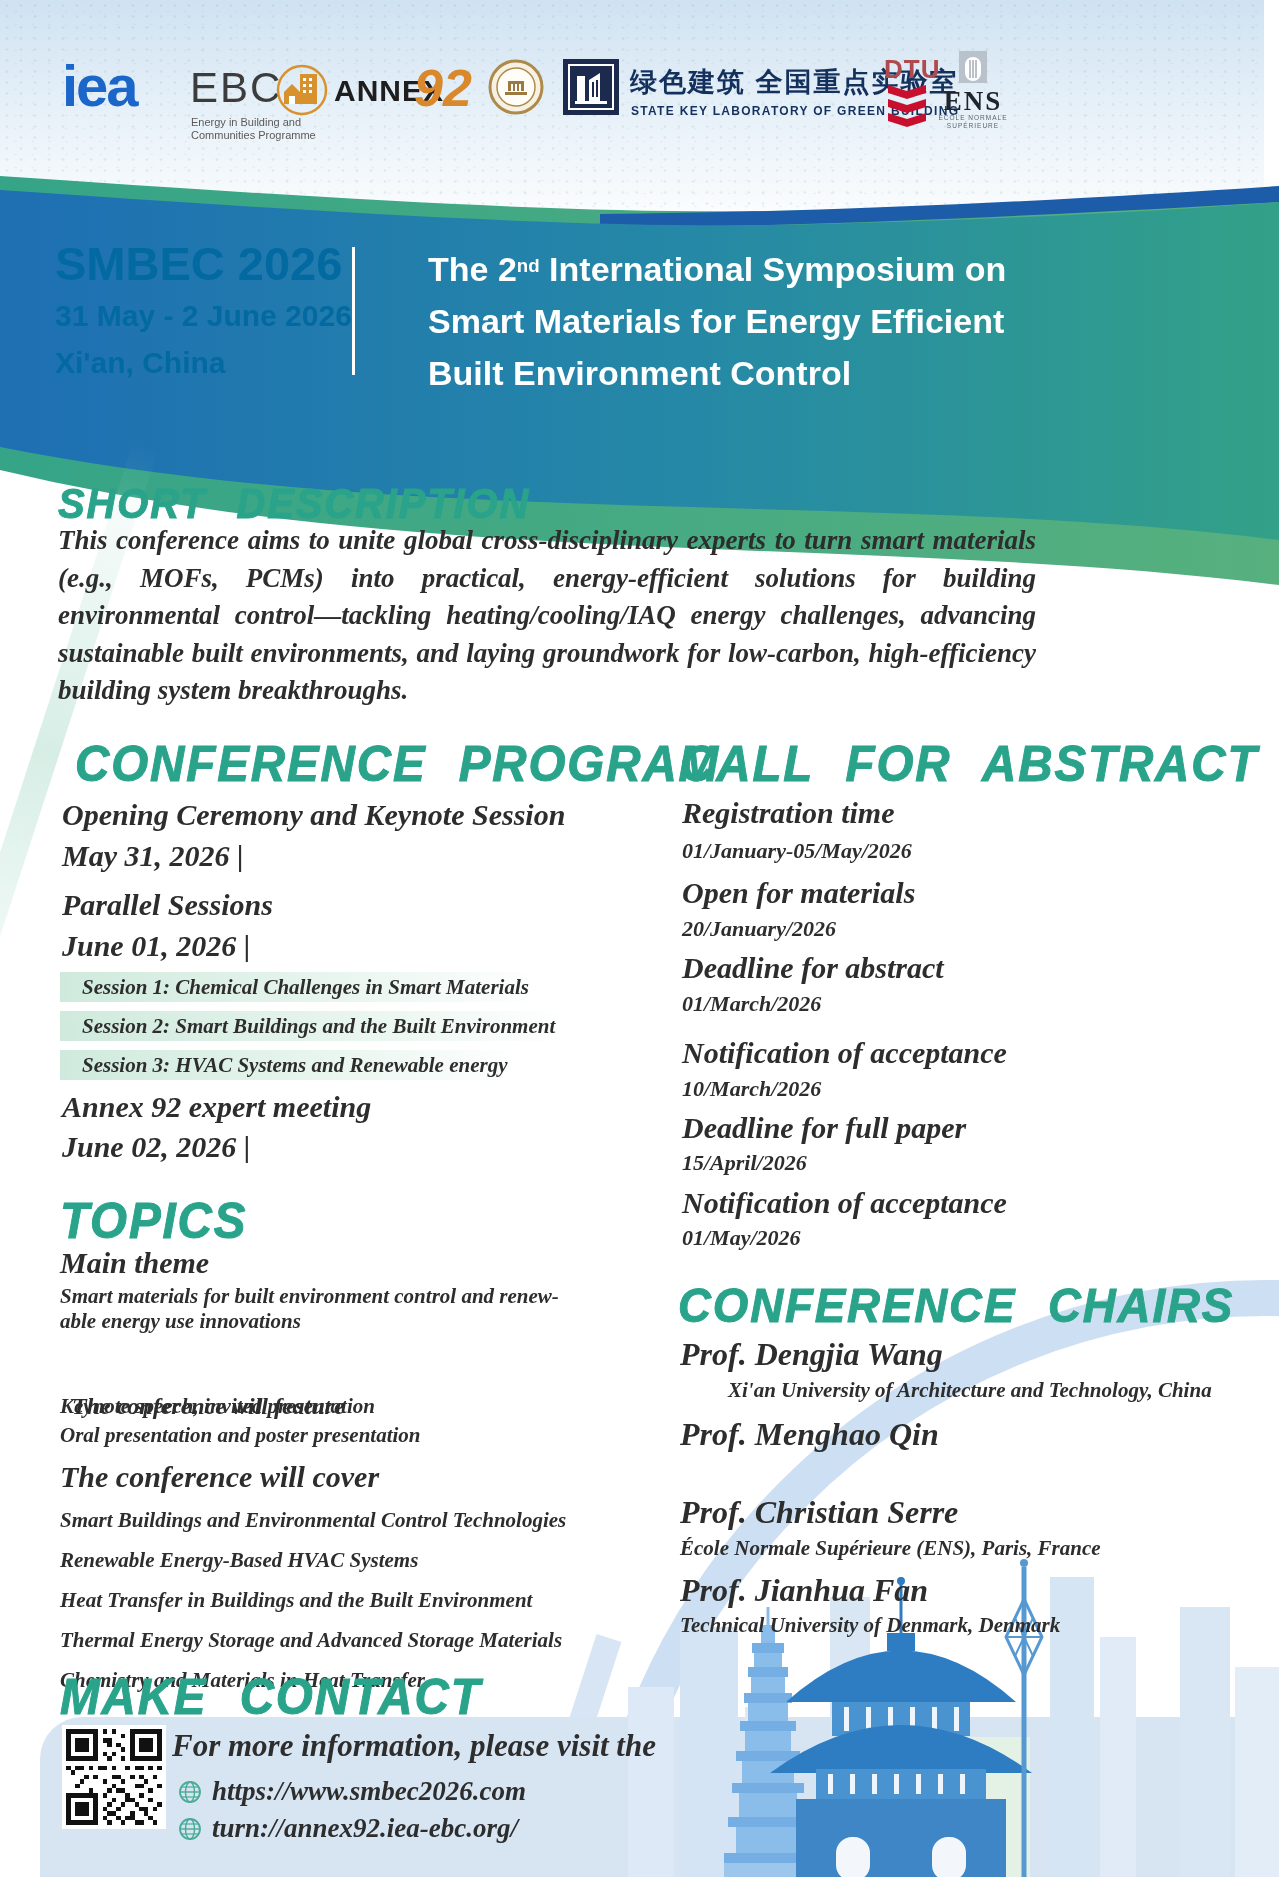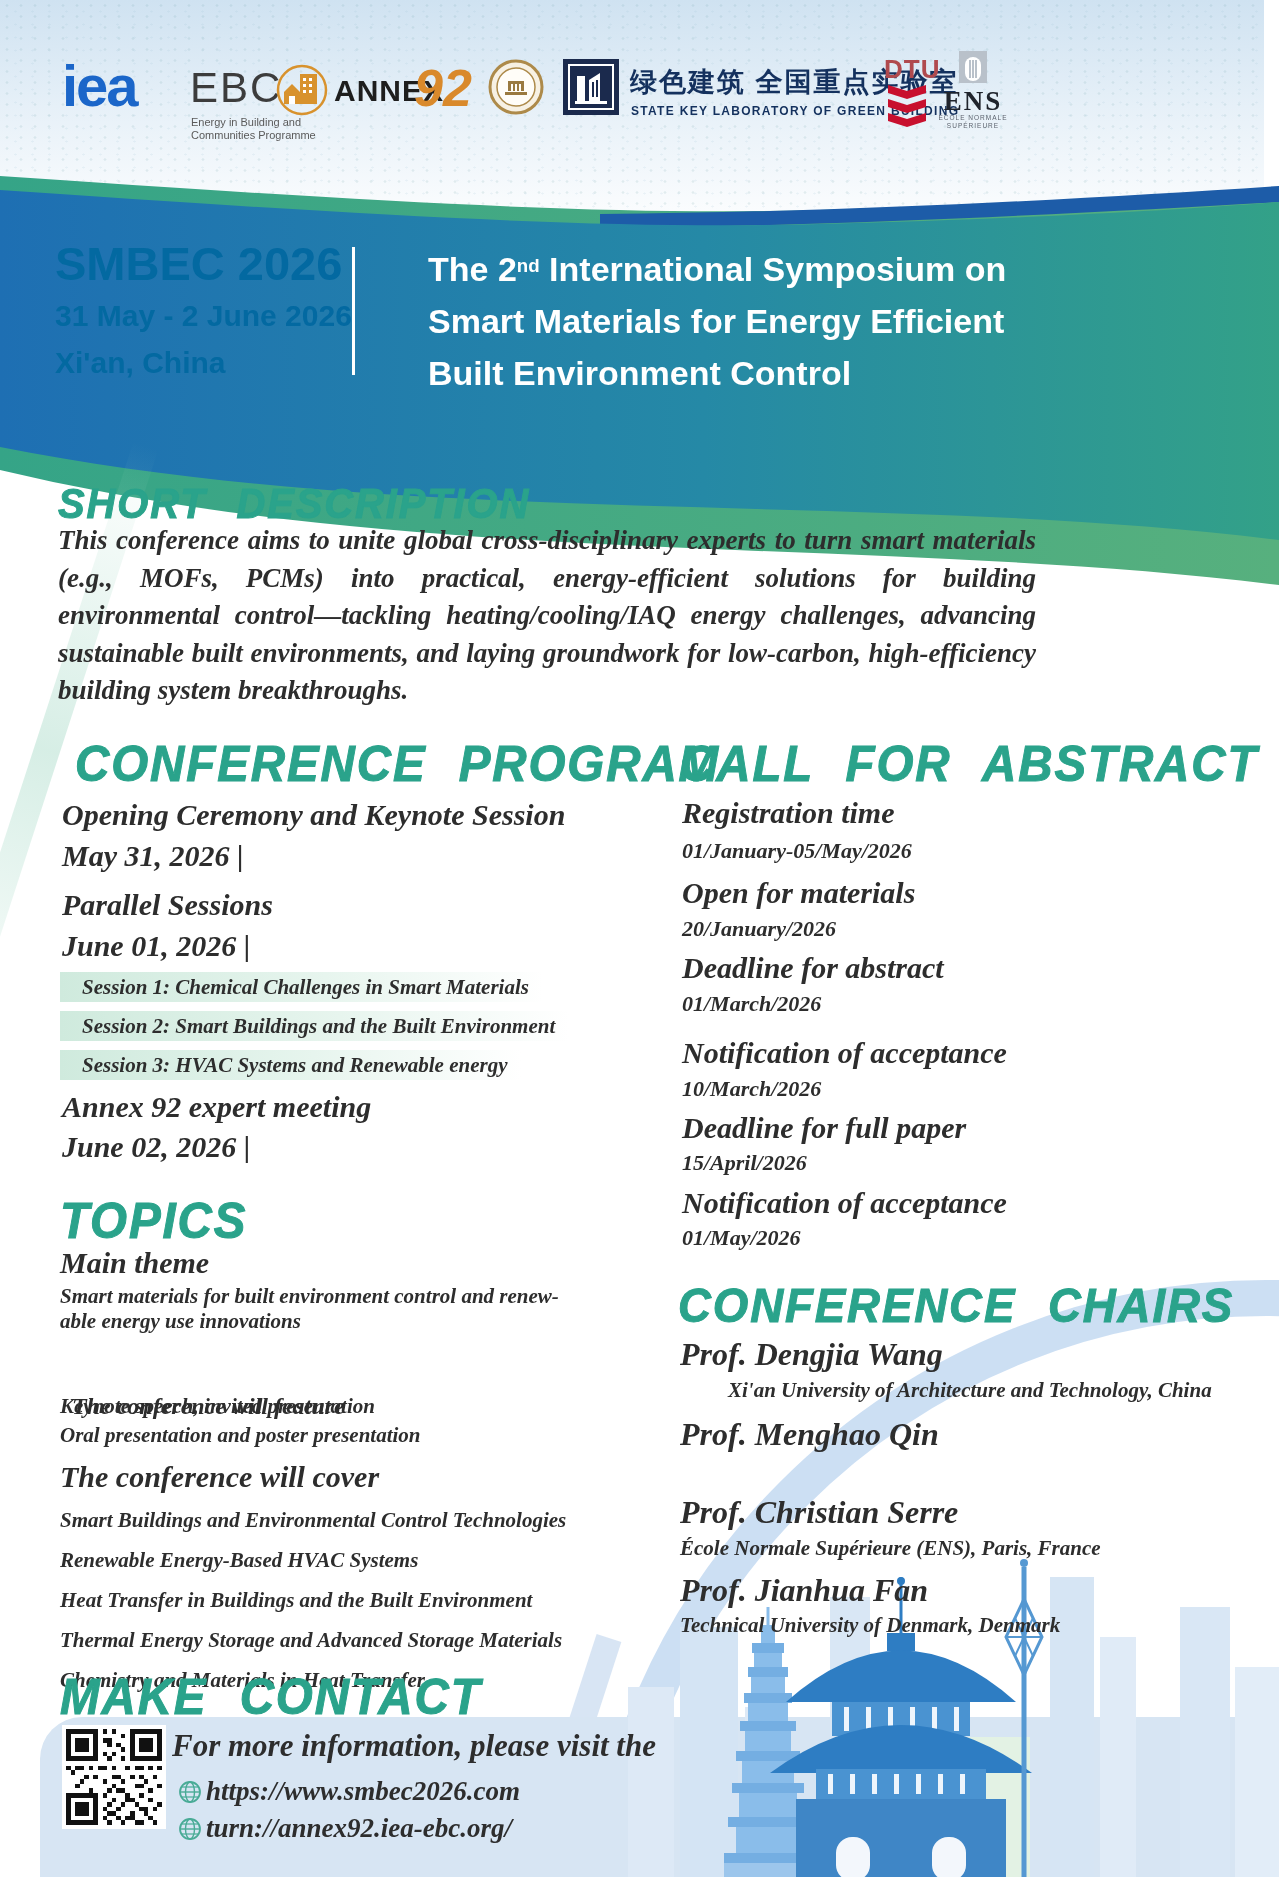--- a/index.html
+++ b/index.html
@@ -55,21 +55,21 @@
        background:linear-gradient(180deg,rgba(190,228,214,0),rgba(181,224,208,.55),rgba(190,228,214,0));
        transform:rotate(18deg);z-index:1;}
   .blue-streak{position:absolute;left:545px;top:1630px;width:26px;height:330px;
        background:#c3d7ee;opacity:.65;transform:rotate(18deg);z-index:1;}
   .contact-band{position:absolute;left:40px;top:1717px;width:1239px;height:160px;
        background:#d7e5f3;border-top-left-radius:42px;z-index:1;}
   #skyline{position:absolute;left:620px;top:1537px;z-index:2;}
   
   .qr-tile{position:absolute;left:62px;top:1725px;width:104px;height:104px;background:#fff;
        padding:4px;box-sizing:border-box;z-index:5;}
-  .link-row{position:absolute;display:flex;align-items:center;gap:4px;z-index:5;}
+  .link-row{position:absolute;display:flex;align-items:center;gap:10px;z-index:5;}
   .link-row .lk{font-family:"Liberation Serif",serif;font-weight:bold;font-style:italic;
        font-size:27px;color:#2d2d2d;text-decoration:none;}
 </style>
 </head>
 <body>
 
 <div id="page">
 
   <div class="arc"></div>
   <div class="mint-stripe"></div>

